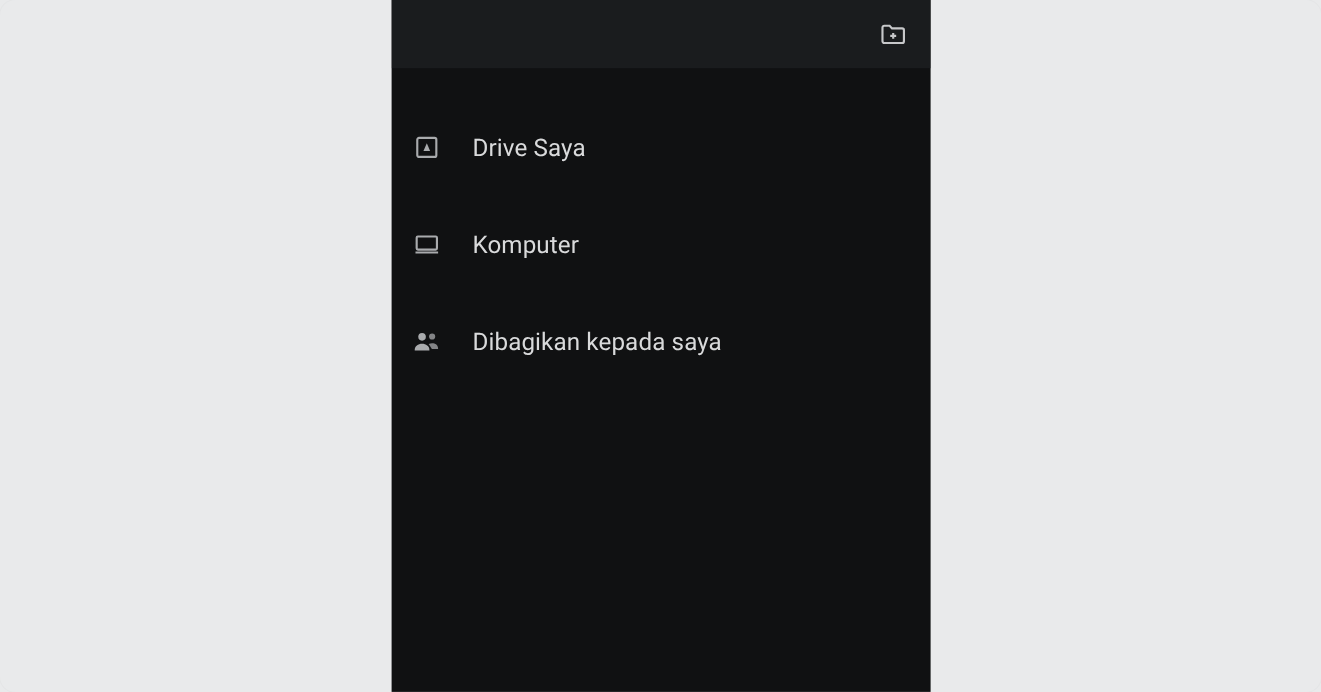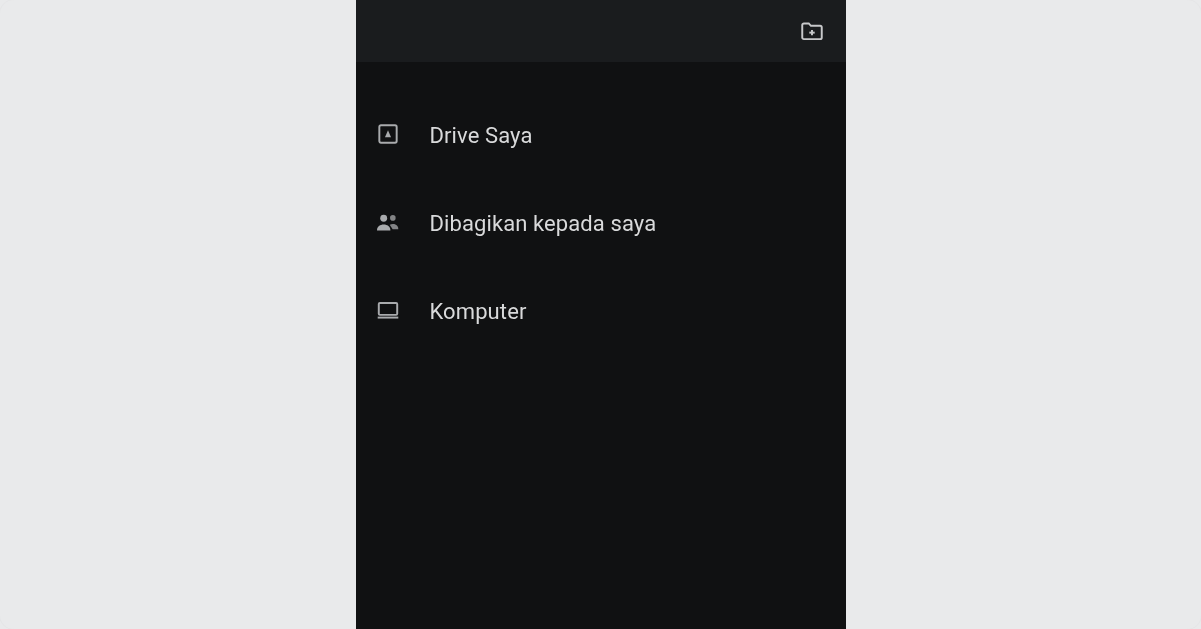--- a/index.html
+++ b/index.html
@@ -102,36 +102,36 @@
           <svg width="26" height="26" viewBox="0 0 24 24" fill="none" stroke="currentColor" stroke-width="1.8">
             <rect x="4" y="4" width="16" height="16" rx="1.5"></rect>
             <path d="M9.2 15 L12 8.5 L14.8 15 Z" fill="currentColor" stroke="none"></path>
           </svg>
         </span>
         <span class="label">Drive Saya</span>
       </div>
 
       <div class="nav-item">
         <span class="icon-slot">
+          <svg width="26" height="26" viewBox="0 0 24 24" fill="none" stroke="currentColor" stroke-width="1.8">
+            <rect x="3.5" y="5.5" width="17" height="11" rx="1"></rect>
+            <line x1="2.5" y1="19" x2="21.5" y2="19"></line>
+          </svg>
+        </span>
+        <span class="label">Komputer</span>
+      </div>
+
+      <div class="nav-item">
+        <span class="icon-slot">
           <svg width="28" height="26" viewBox="0 0 26 24" fill="currentColor">
             <circle cx="9" cy="8.5" r="3.2"></circle>
             <path d="M2.8 19.5 c0-3.2 2.9-5.2 6.2-5.2 s6.2 2 6.2 5.2 v0.5 H2.8 Z"></path>
             <circle cx="17.5" cy="8.2" r="2.6" opacity="0.75"></circle>
             <path d="M14.6 14.6 c1-0.5 2-0.7 2.9-0.7 2.7 0 5 1.6 5 4.3 v0.5 h-5.2" opacity="0.75"></path>
           </svg>
         </span>
         <span class="label">Dibagikan kepada saya</span>
       </div>
 
-      <div class="nav-item">
-        <span class="icon-slot">
-          <svg width="26" height="26" viewBox="0 0 24 24" fill="none" stroke="currentColor" stroke-width="1.8">
-            <rect x="3.5" y="5.5" width="17" height="11" rx="1"></rect>
-            <line x1="2.5" y1="19" x2="21.5" y2="19"></line>
-          </svg>
-        </span>
-        <span class="label">Komputer</span>
-      </div>
-
 
     </div>
   </div>
 </div>
 
 </body></html>

